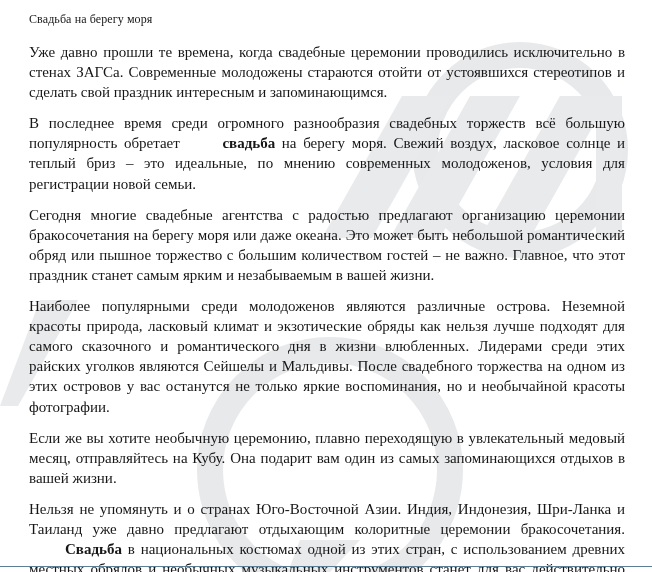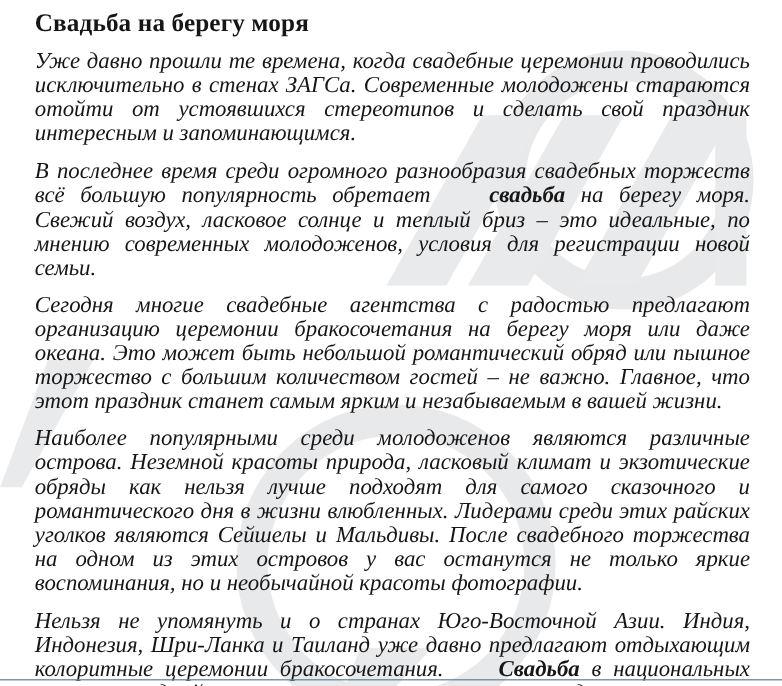--- a/index.html
+++ b/index.html
@@ -39,38 +39,37 @@
   }
 
   #document-content {
     position: absolute;
     left: 29px;
     top: 0;
     width: 596px;
   }
 
   #doc-title {
-    font-size: 21px;
-    font-weight: bold;
+    font-size: 12px;
+    font-weight: normal;
     line-height: 20px;
     margin: 0;
     padding-top: 9px;
     letter-spacing: 0.1px;
     text-align: left;
   }
 
   .doc-paragraph {
-    font-size: 19px;
+    font-size: 15px;
     line-height: 20.1px;
     text-align: justify;
     text-justify: inter-word;
     margin: 0;
     padding-top: 11px;
     hyphens: none;
-    font-style: italic;
   }
   .doc-paragraph:first-of-type {
     padding-top: 13px;
   }
 
   .doc-paragraph b {
     font-weight: bold;
     margin-left: 36px;
   }
 
@@ -113,18 +112,19 @@
 
 <div id="document-page">
   <div id="document-content">
 
     <h1 id="doc-title">Свадьба на берегу моря</h1>
 
     <p class="doc-paragraph">Уже давно прошли те времена, когда свадебные церемонии проводились исключительно в стенах ЗАГСа. Современные молодожены стараются отойти от устоявшихся стереотипов и сделать свой праздник интересным и запоминающимся.</p>
     <p class="doc-paragraph">В последнее время среди огромного разнообразия свадебных торжеств всё большую популярность обретает <b>свадьба</b> на берегу моря. Свежий воздух, ласковое солнце и теплый бриз – это идеальные, по мнению современных молодоженов, условия для регистрации новой семьи.</p>
     <p class="doc-paragraph">Сегодня многие свадебные агентства с радостью предлагают организацию церемонии бракосочетания на берегу моря или даже океана. Это может быть небольшой романтический обряд или пышное торжество с большим количеством гостей – не важно. Главное, что этот праздник станет самым ярким и незабываемым в вашей жизни.</p>
     <p class="doc-paragraph">Наиболее популярными среди молодоженов являются различные острова. Неземной красоты природа, ласковый климат и экзотические обряды как нельзя лучше подходят для самого сказочного и романтического дня в жизни влюбленных. Лидерами среди этих райских уголков являются Сейшелы и Мальдивы. После свадебного торжества на одном из этих островов у вас останутся не только яркие воспоминания, но и необычайной красоты фотографии.</p>
+    <p class="doc-paragraph">Если же вы хотите необычную церемонию, плавно переходящую в увлекательный медовый месяц, отправляйтесь на Кубу. Она подарит вам один из самых запоминающихся отдыхов в вашей жизни.</p>
     <p class="doc-paragraph">Нельзя не упомянуть и о странах Юго-Восточной Азии. Индия, Индонезия, Шри-Ланка и Таиланд уже давно предлагают отдыхающим колоритные церемонии бракосочетания. <b>Свадьба</b> в национальных костюмах одной из этих стран, с использованием древних местных обрядов и необычных музыкальных инструментов станет для вас действительно незабываемой.</p>
 
   </div>
 </div>
 
 <div id="bottom-rule" style="background: rgb(93, 127, 150);"></div>
 
 </body></html>

